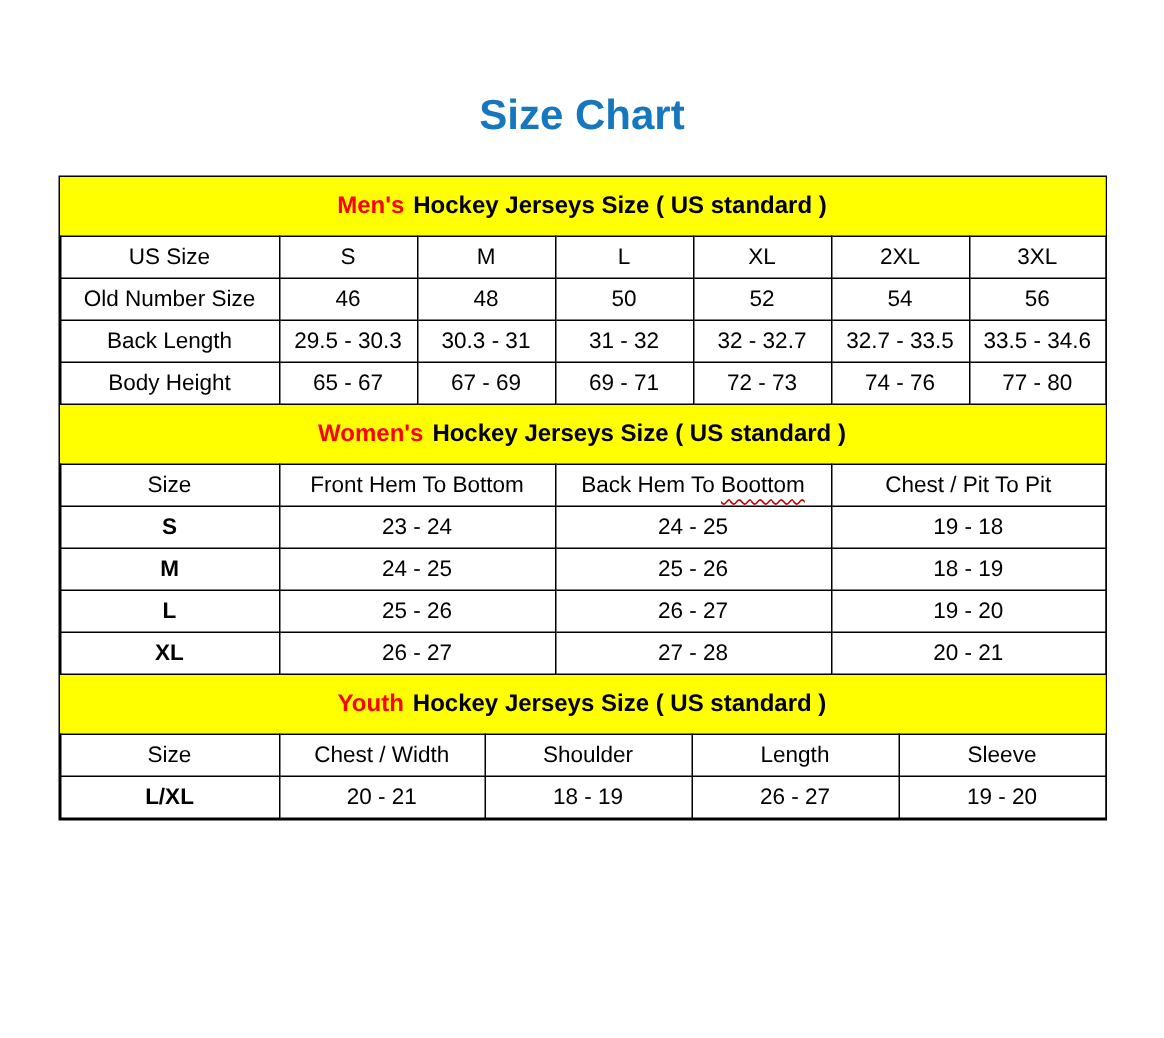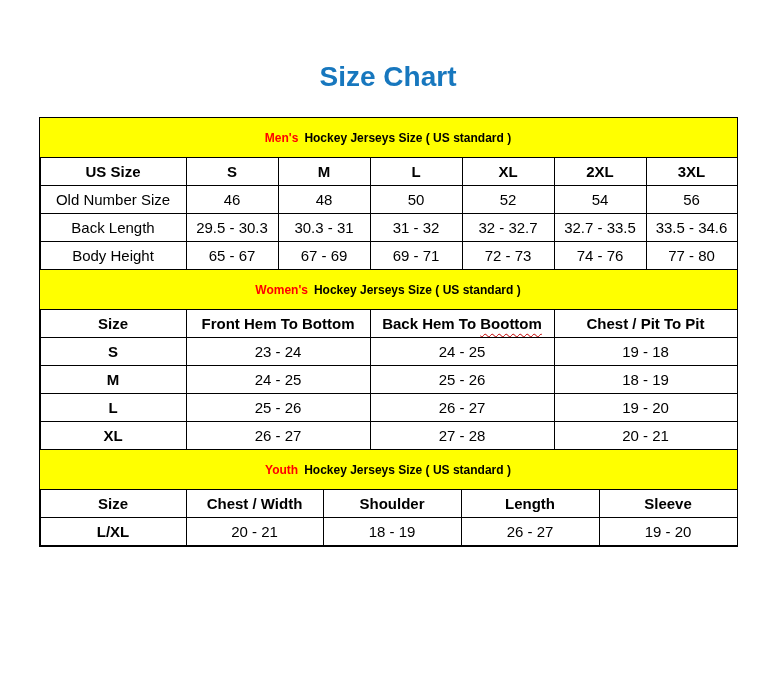--- a/index.html
+++ b/index.html
@@ -27,42 +27,42 @@
     margin: 0 auto;
     border: 1px solid #000;
     background: #fff;
   }
   .section-header {
     background: #FFFF00;
     height: 39px;
     display: flex;
     align-items: center;
     justify-content: center;
-    font-size: 12px;
+    font-size: 16px;
     font-weight: 700;
     color: #000;
   }
   .section-header .accent { color: #FF0000; margin-right: 6px; }
   table {
     border-collapse: collapse;
     width: 100%;
     table-layout: fixed;
   }
   th, td {
     border: 1.5px solid #000;
     height: 28px;
     padding: 1px 2px;
     text-align: center;
     vertical-align: middle;
     font-size: 15px;
     font-weight: 400;
     overflow: hidden;
     white-space: nowrap;
   }
-  thead th { font-weight: 700; }
+  thead th { font-weight: 400; }
   table.normal-labels tbody th.row-label { font-weight: 400; }
   table.bold-labels tbody th.row-label { font-weight: 700; }
   .wavy {
     text-decoration: underline;
     text-decoration-style: wavy;
     text-decoration-color: #C00000;
     text-decoration-thickness: 1px;
     text-underline-offset: 4px;
   }
 </style>

